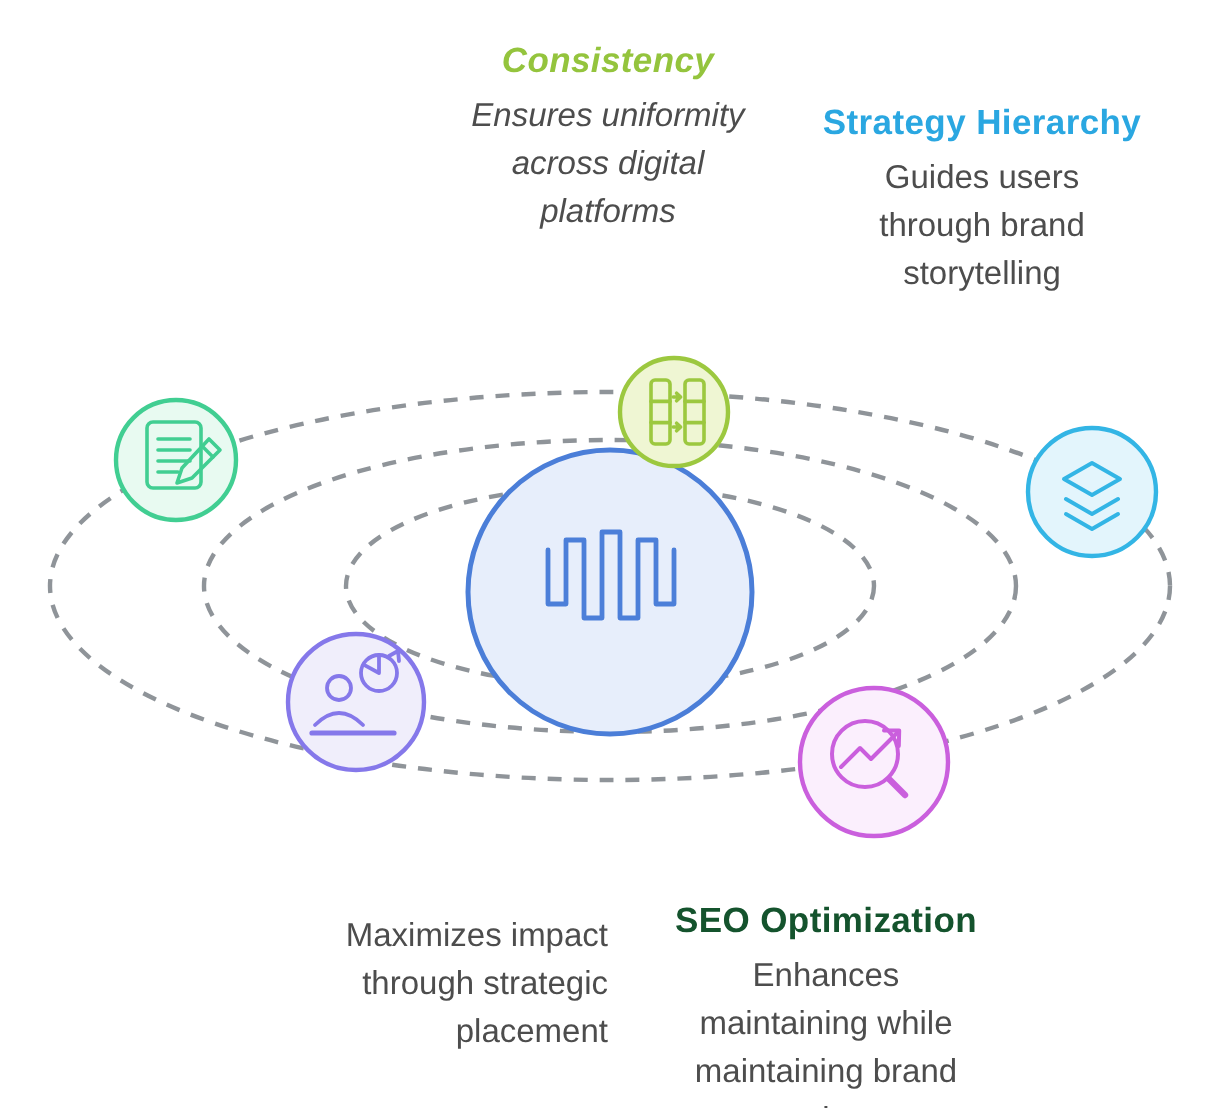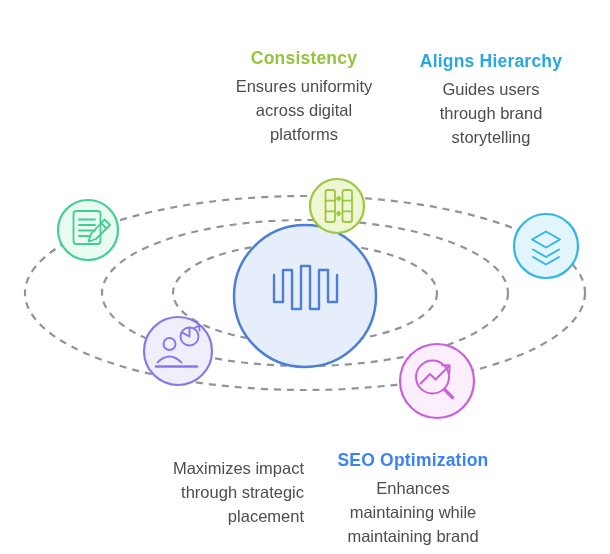--- a/index.html
+++ b/index.html
@@ -88,32 +88,32 @@
       <g fill="none" stroke-width="2" stroke-linecap="round" stroke-linejoin="round" stroke="#ca5fdd">
         <circle cx="432.5" cy="377" r="16.5"></circle>
         <line x1="444.5" y1="389.5" x2="452.5" y2="397.5" stroke-width="3.2"></line>
         <polyline points="420.5,383.5 430,374 435.5,379.5 449,366"></polyline>
         <polyline points="442,365.3 449.6,365.3 449.4,373"></polyline>
       </g>
     </g>
   </svg>
 
 
-  <div class="node-block" style="left:204px;top:48px;">
+  <div class="node-block" style="left:204px;top:20px;font-style:italic;">
     <div class="node-title" style="color: rgb(148, 196, 61);">Consistency</div>
     <div class="node-desc desc-con" style="color: rgb(77, 77, 77);">Ensures uniformity across digital platforms</div>
   </div>
 
   <div class="node-block" style="left:391px;top:51px;">
-    <div class="node-title" style="color: rgb(42, 167, 225);">Aligns Hierarchy</div>
+    <div class="node-title" style="color: rgb(42, 167, 225);">Strategy Hierarchy</div>
     <div class="node-desc desc-ch" style="color: rgb(77, 77, 77); text-align: center;">Guides users through brand storytelling</div>
   </div>
 
   <div class="node-block" style="left:130px;top:450px;">
     <div class="node-desc desc-ue" style="color: rgb(77, 77, 77); text-align: right;">Maximizes impact through strategic placement</div>
   </div>
 
   <div class="node-block" style="left:313px;top:450px;">
-    <div class="node-title" style="color: #3b82f6;">SEO Optimization</div>
+    <div class="node-title" style="color: #14532d;">SEO Optimization</div>
     <div class="node-desc desc-seo" style="color: rgb(77, 77, 77);">Enhances maintaining while maintaining brand voice</div>
   </div>
 
 </div>
 
 </body></html>

